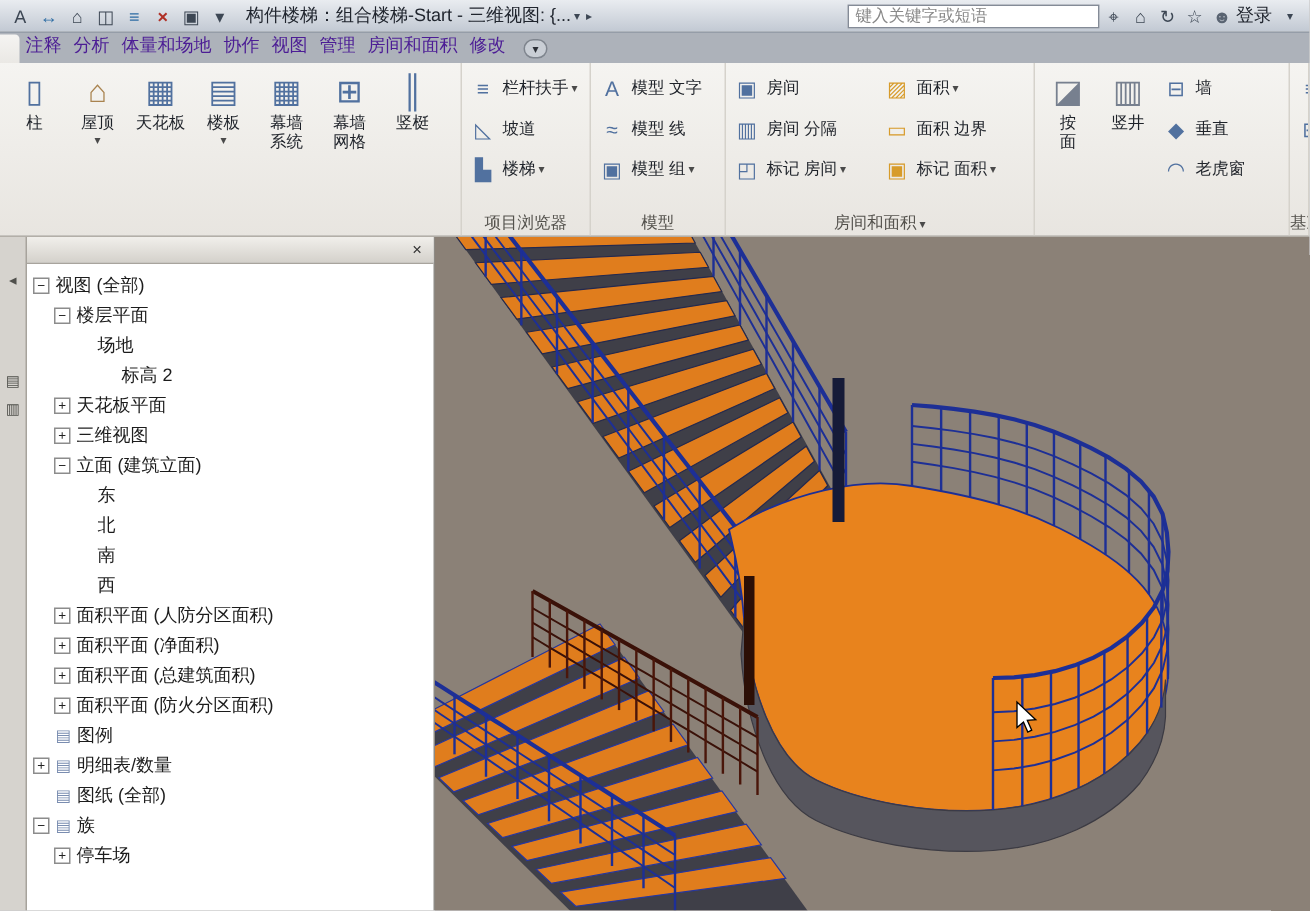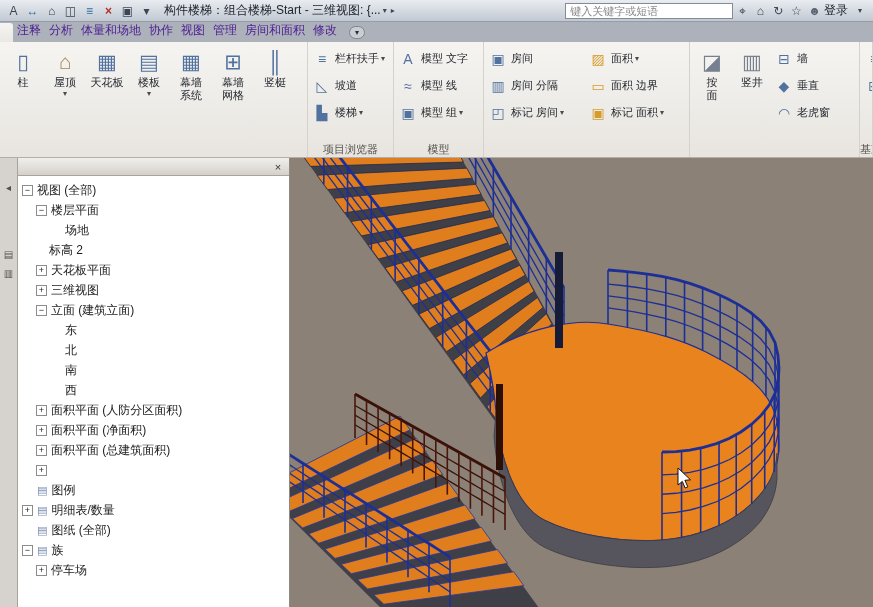--- a/index.html
+++ b/index.html
@@ -234,20 +234,23 @@
               <span class="sicon" data-name="area-boundary-icon">▭</span>
               <span class="slbl" data-name="button-label">面积 边界</span>
             </div>
             <div class="sm-btn" data-name="button-tag-area">
               <span class="sicon" data-name="tag-area-icon">▣</span>
               <span class="slbl" data-name="button-label">标记 面积</span>
               <span class="caret" data-name="dropdown-caret-icon">▾</span>
             </div>
           </div>
       </div>
+      <div class="panel-label" data-name="panel-room-area-label">
+        <span>房间和面积</span><span class="caret" data-name="panel-dropdown-caret-icon">▾</span>
+      </div>
     </div>
     <div class="panel" style="width:170px" data-name="panel-opening">
       <div class="prow" id="opening-btns">
           <div class="big-btn" data-name="button-by-face" style="width: 40px;">
             <span class="bicon" data-name="by-face-icon">◪</span>
             <span class="blbl" data-name="button-label">
               <span class="bline">按</span>
               <span class="bline">面</span>
             </span>
           </div>
@@ -303,21 +306,21 @@
             <span class="tlabel" data-name="tree-item-label">视图 (全部)</span>
           </div>
           <div class="tree-row" data-name="tree-item" style="padding-left: 18px;">
             <span class="exp" data-name="expander-minus-icon">−</span>
             <span class="tlabel" data-name="tree-item-label">楼层平面</span>
           </div>
           <div class="tree-row" data-name="tree-item" style="padding-left: 32px;">
             <span class="spacer"></span>
             <span class="tlabel" data-name="tree-item-label">场地</span>
           </div>
-          <div class="tree-row" data-name="tree-item" style="padding-left: 16px;">
+          <div class="tree-row" data-name="tree-item" style="padding-left: 48px;">
             <span class="spacer"></span>
             <span class="tlabel" data-name="tree-item-label">标高 2</span>
           </div>
           <div class="tree-row" data-name="tree-item" style="padding-left: 18px;">
             <span class="exp" data-name="expander-plus-icon">+</span>
             <span class="tlabel" data-name="tree-item-label">天花板平面</span>
           </div>
           <div class="tree-row" data-name="tree-item" style="padding-left: 18px;">
             <span class="exp" data-name="expander-plus-icon">+</span>
             <span class="tlabel" data-name="tree-item-label">三维视图</span>
@@ -349,20 +352,21 @@
           <div class="tree-row" data-name="tree-item" style="padding-left: 18px;">
             <span class="exp" data-name="expander-plus-icon">+</span>
             <span class="tlabel" data-name="tree-item-label">面积平面 (净面积)</span>
           </div>
           <div class="tree-row" data-name="tree-item" style="padding-left: 18px;">
             <span class="exp" data-name="expander-plus-icon">+</span>
             <span class="tlabel" data-name="tree-item-label">面积平面 (总建筑面积)</span>
           </div>
           <div class="tree-row" data-name="tree-item" style="padding-left: 18px;">
             <span class="exp" data-name="expander-plus-icon">+</span>
+            <span class="tlabel" data-name="tree-item-label">面积平面 (防火分区面积)</span>
           </div>
           <div class="tree-row" data-name="tree-item" style="padding-left: 4px;">
             <span class="spacer"></span>
             <span class="ticon" data-name="legend-icon">▤</span>
             <span class="tlabel" data-name="tree-item-label">图例</span>
           </div>
           <div class="tree-row" data-name="tree-item" style="padding-left: 4px;">
             <span class="exp" data-name="expander-plus-icon">+</span>
             <span class="ticon" data-name="schedule-icon">▤</span>
             <span class="tlabel" data-name="tree-item-label">明细表/数量</span>

